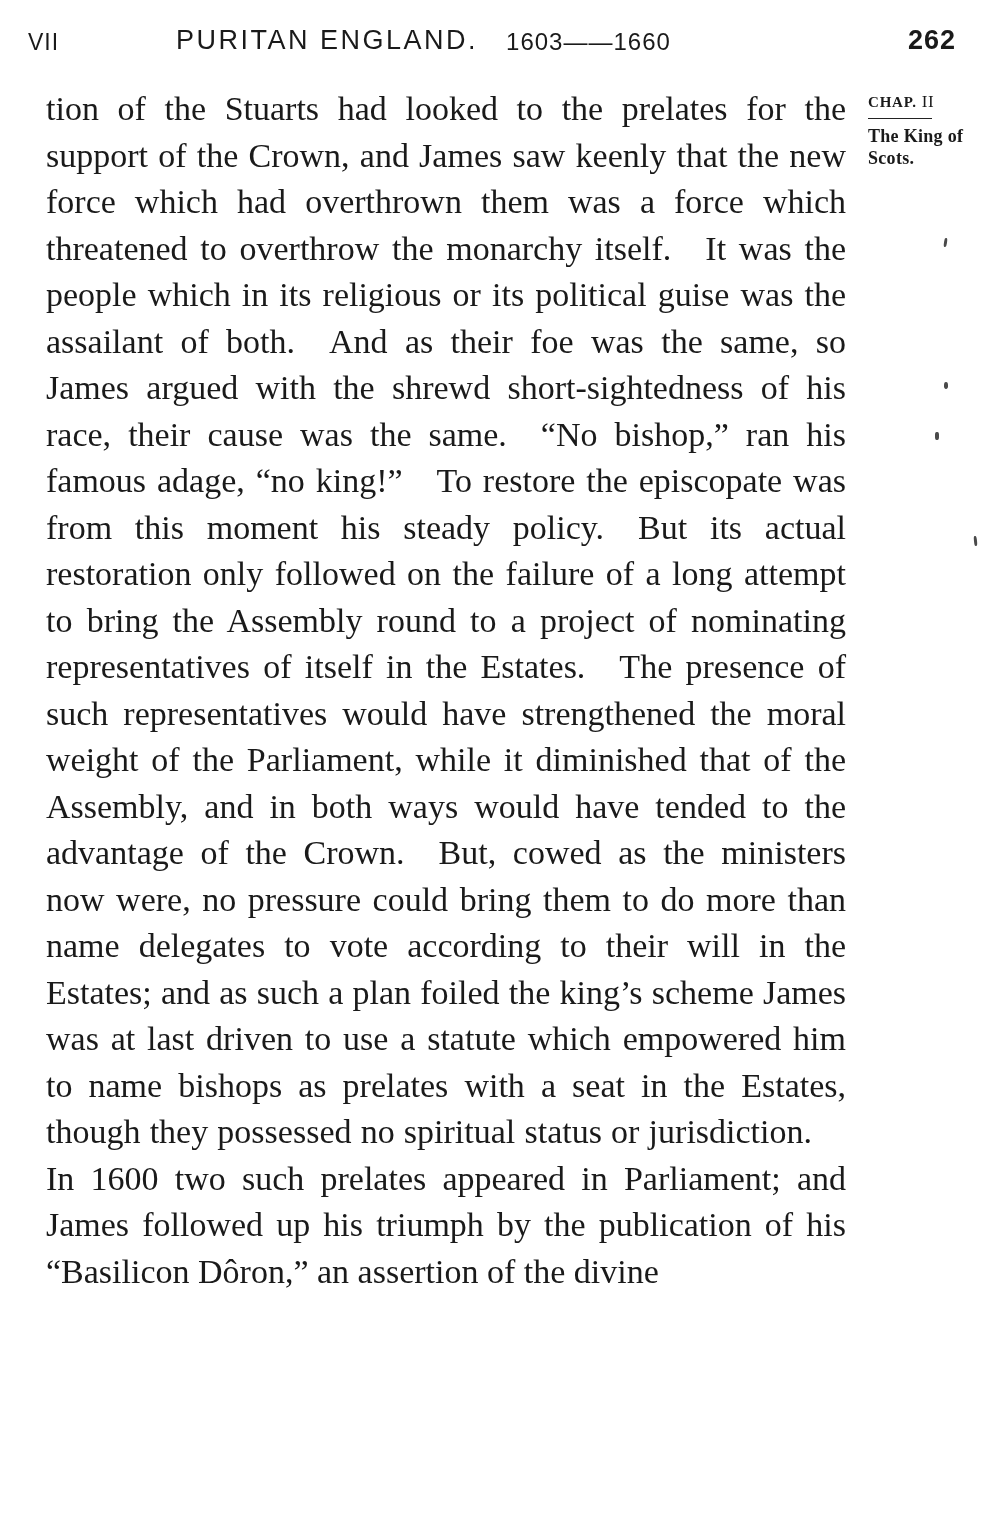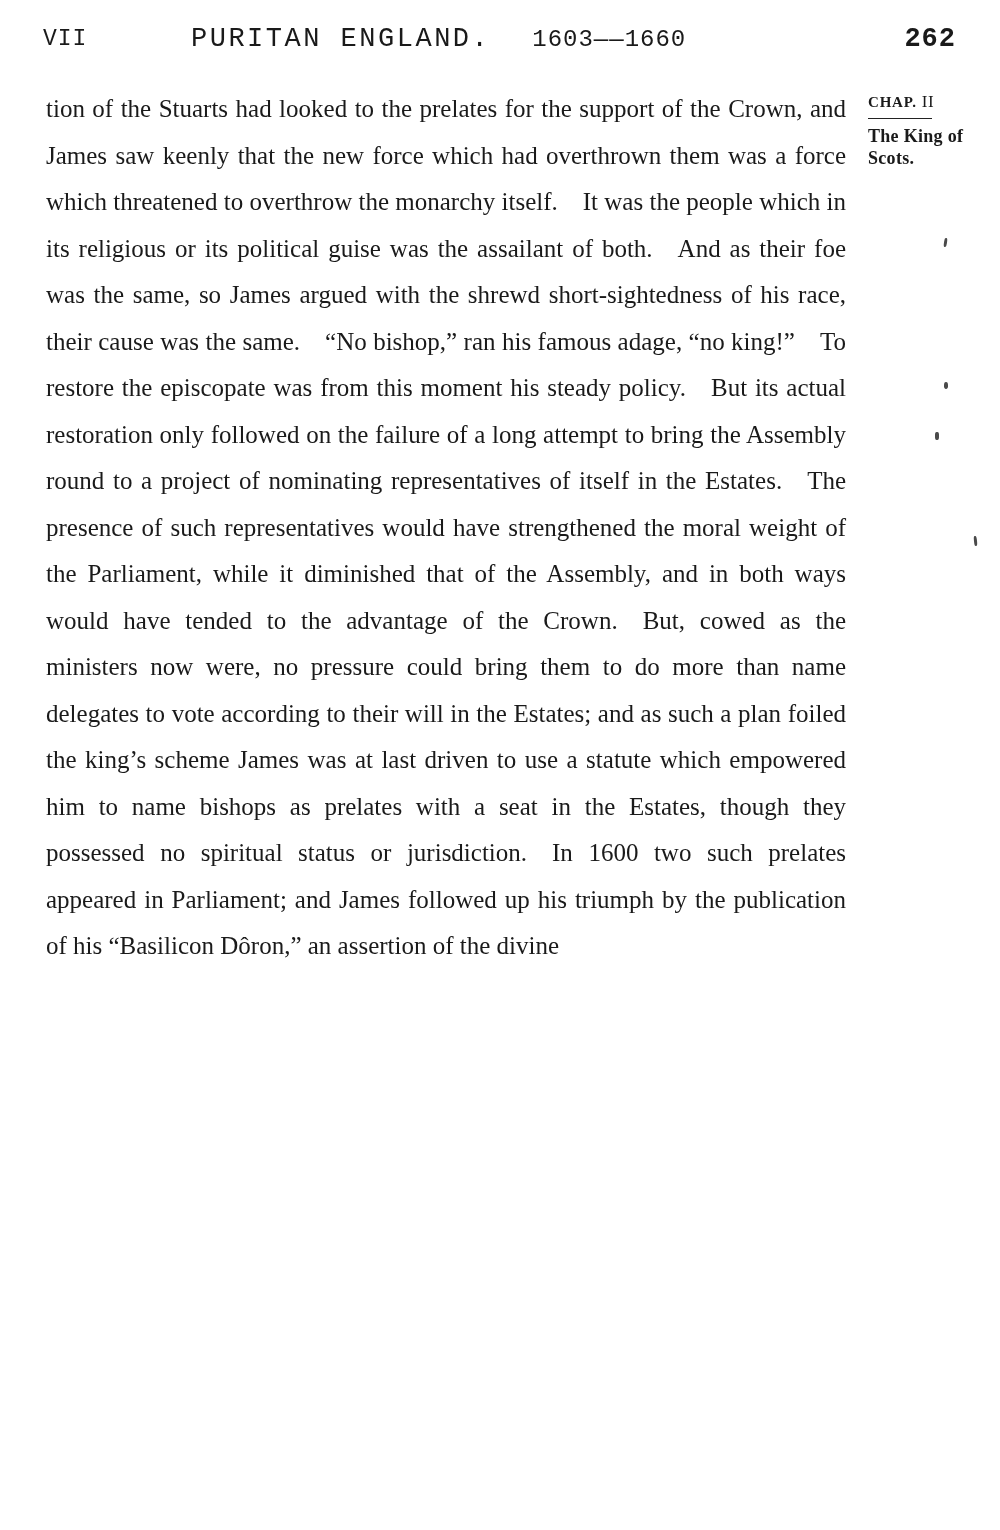--- a/index.html
+++ b/index.html
@@ -17,63 +17,63 @@
   }
   .page {
     position: absolute;
     inset: 0;
   }
 
   
   .running-head {
     position: absolute;
     top: 22px;
-    left: 43px;
+    left: 28px;
     right: 44px;
     height: 34px;
     display: flex;
-    align-items: center;
-    font-family: Liberation Mono, monospace;
+    align-items: flex-end;
+    font-family: Liberation Sans, sans-serif;
   }
   .rh-chapnum {
     font-size: 23px;
     letter-spacing: 1px;
     font-variant: small-caps;
     text-transform: uppercase;
     width: 120px;
   }
   .rh-title {
     font-size: 27px;
     letter-spacing: 2.5px;
     text-transform: uppercase;
     flex: 0 0 auto;
     margin-left: 28px;
   }
   .rh-dates {
     font-size: 24px;
     letter-spacing: 1px;
-    margin-left: 42px;
+    margin-left: 28px;
   }
   .rh-pagenum {
     margin-left: auto;
     font-size: 27px;
     font-weight: 600;
     letter-spacing: 1px;
   }
 
   
   .body-col {
     position: absolute;
     top: 86px;
     left: 46px;
     width: 800px;
   }
   .body-col p {
     margin: 0;
-    font-size: 25px;
+    font-size: 34px;
     line-height: 46.5px;
     text-align: justify;
     text-justify: inter-word;
     hyphens: manual;
   }
 
   
   .margin-col {
     position: absolute;
     top: 92px;

